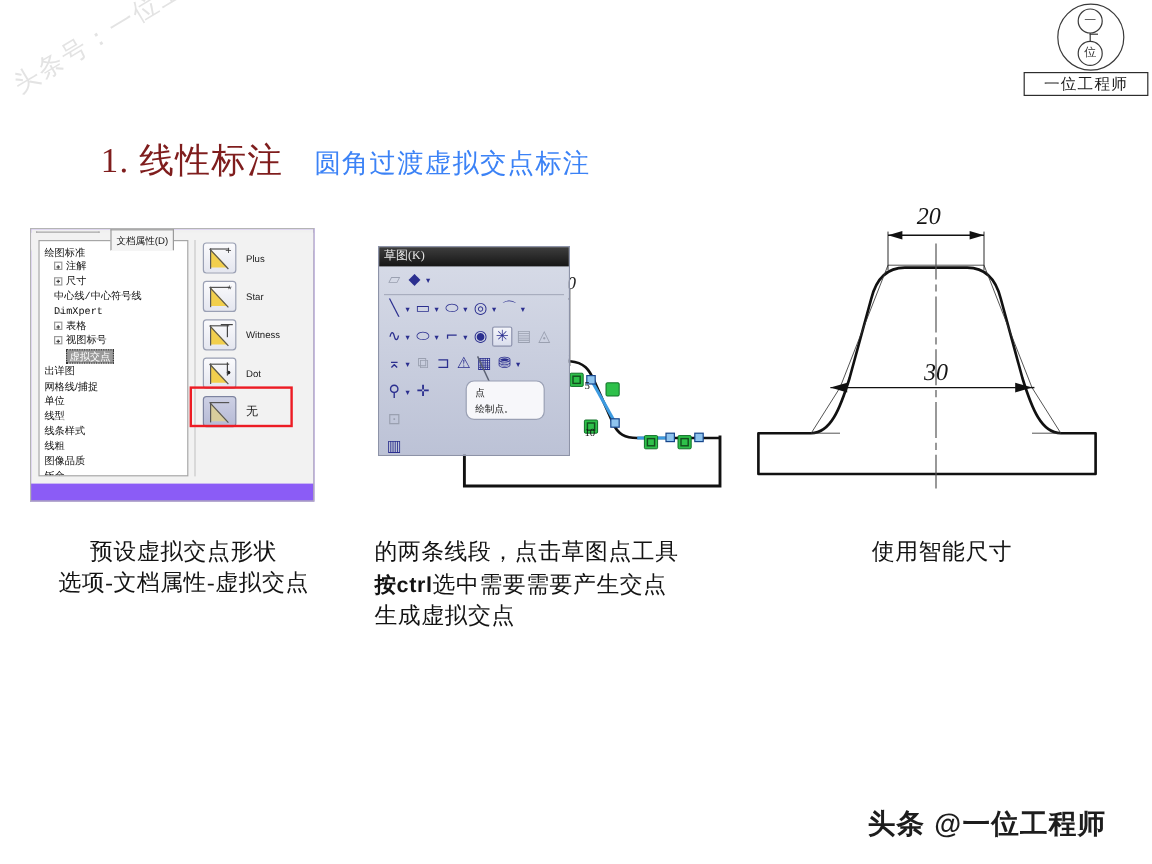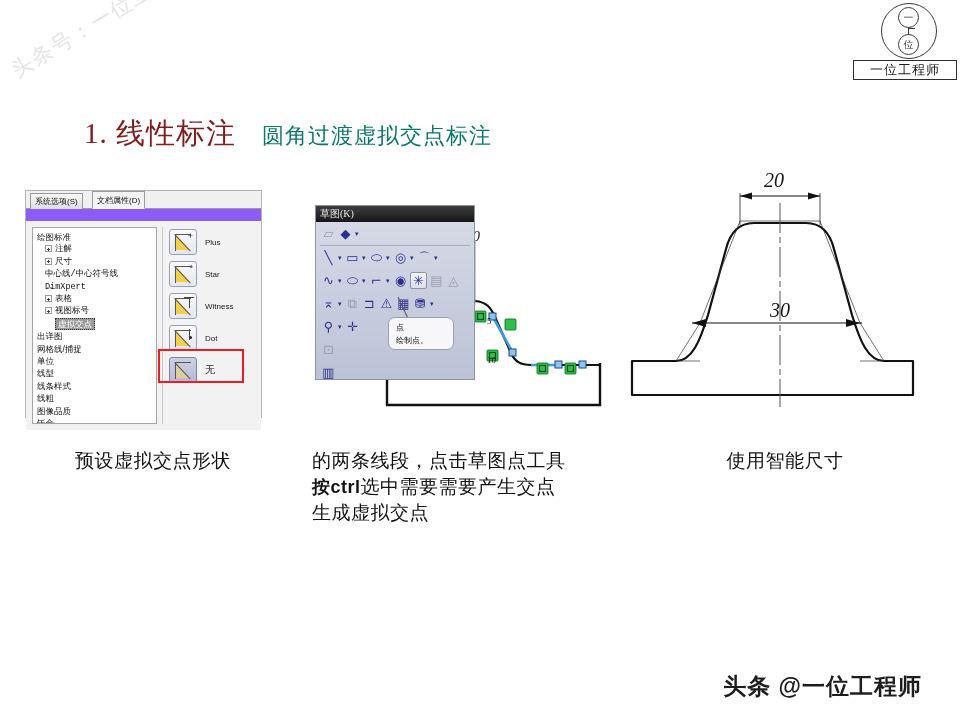--- a/index.html
+++ b/index.html
@@ -103,21 +103,21 @@
     align-items: baseline;
   }
   #title-main {
     font-size: 29px;
     color: #7f1d1d;
     letter-spacing: 1px;
     font-family: "Liberation Serif", serif;
   }
   #title-sub {
     font-size: 22px;
-    color: #0f766e;
+    color: #3b82f6;
     margin-left: 26px;
     letter-spacing: 1px;
     font-family: Liberation Mono, monospace;
   }
 
   
   .panel { position: absolute; }
 
   
   #panel-options {
@@ -154,21 +154,21 @@
     left: 66px;
     top: 0px;
     height: 18px;
     line-height: 17px;
     background: #f4f4f4;
     border-bottom: 1px solid #f4f4f4;
     z-index: 2;
   }
   #opt-body {
     position: absolute;
-    left: 0; top: 30px;
+    left: 0; top: 3px;
     width: 235px; height: 209px;
     background: #f2f2f2;
     display: flex;
   }
   #tree {
     width: 125px;
     margin: 6px 0 6px 6px;
     background: #ffffff;
     border: 1px solid #a6a6a6;
     box-sizing: border-box;
@@ -673,20 +673,21 @@
       <line x1="62" y1="158" x2="216" y2="158" stroke="#111" stroke-width="1.2"></line>
       <polygon points="62,158 76,154 76,162" fill="#111"></polygon>
       <polygon points="230,158 216,154 216,162" fill="#111"></polygon>
       <line x1="216" y1="158" x2="232" y2="158" stroke="#111" stroke-width="1.2"></line>
       <text x="140" y="152" font-family="Liberation Serif, serif" font-size="20" font-style="italic" fill="#151515">30</text>
     </svg>
   </div>
 
   <div class="caption" id="cap-1">
     <div>预设虚拟交点形状</div>
+    <div>选项-文档属性-虚拟交点</div>
   </div>
 
   <div class="caption" id="cap-2">
     <div>的两条线段，点击草图点工具</div>
     <div><b>按ctrl</b><span>选中需要需要产生交点</span></div>
     <div>生成虚拟交点</div>
   </div>
 
   <div class="caption" id="cap-3">
     <div>使用智能尺寸</div>

